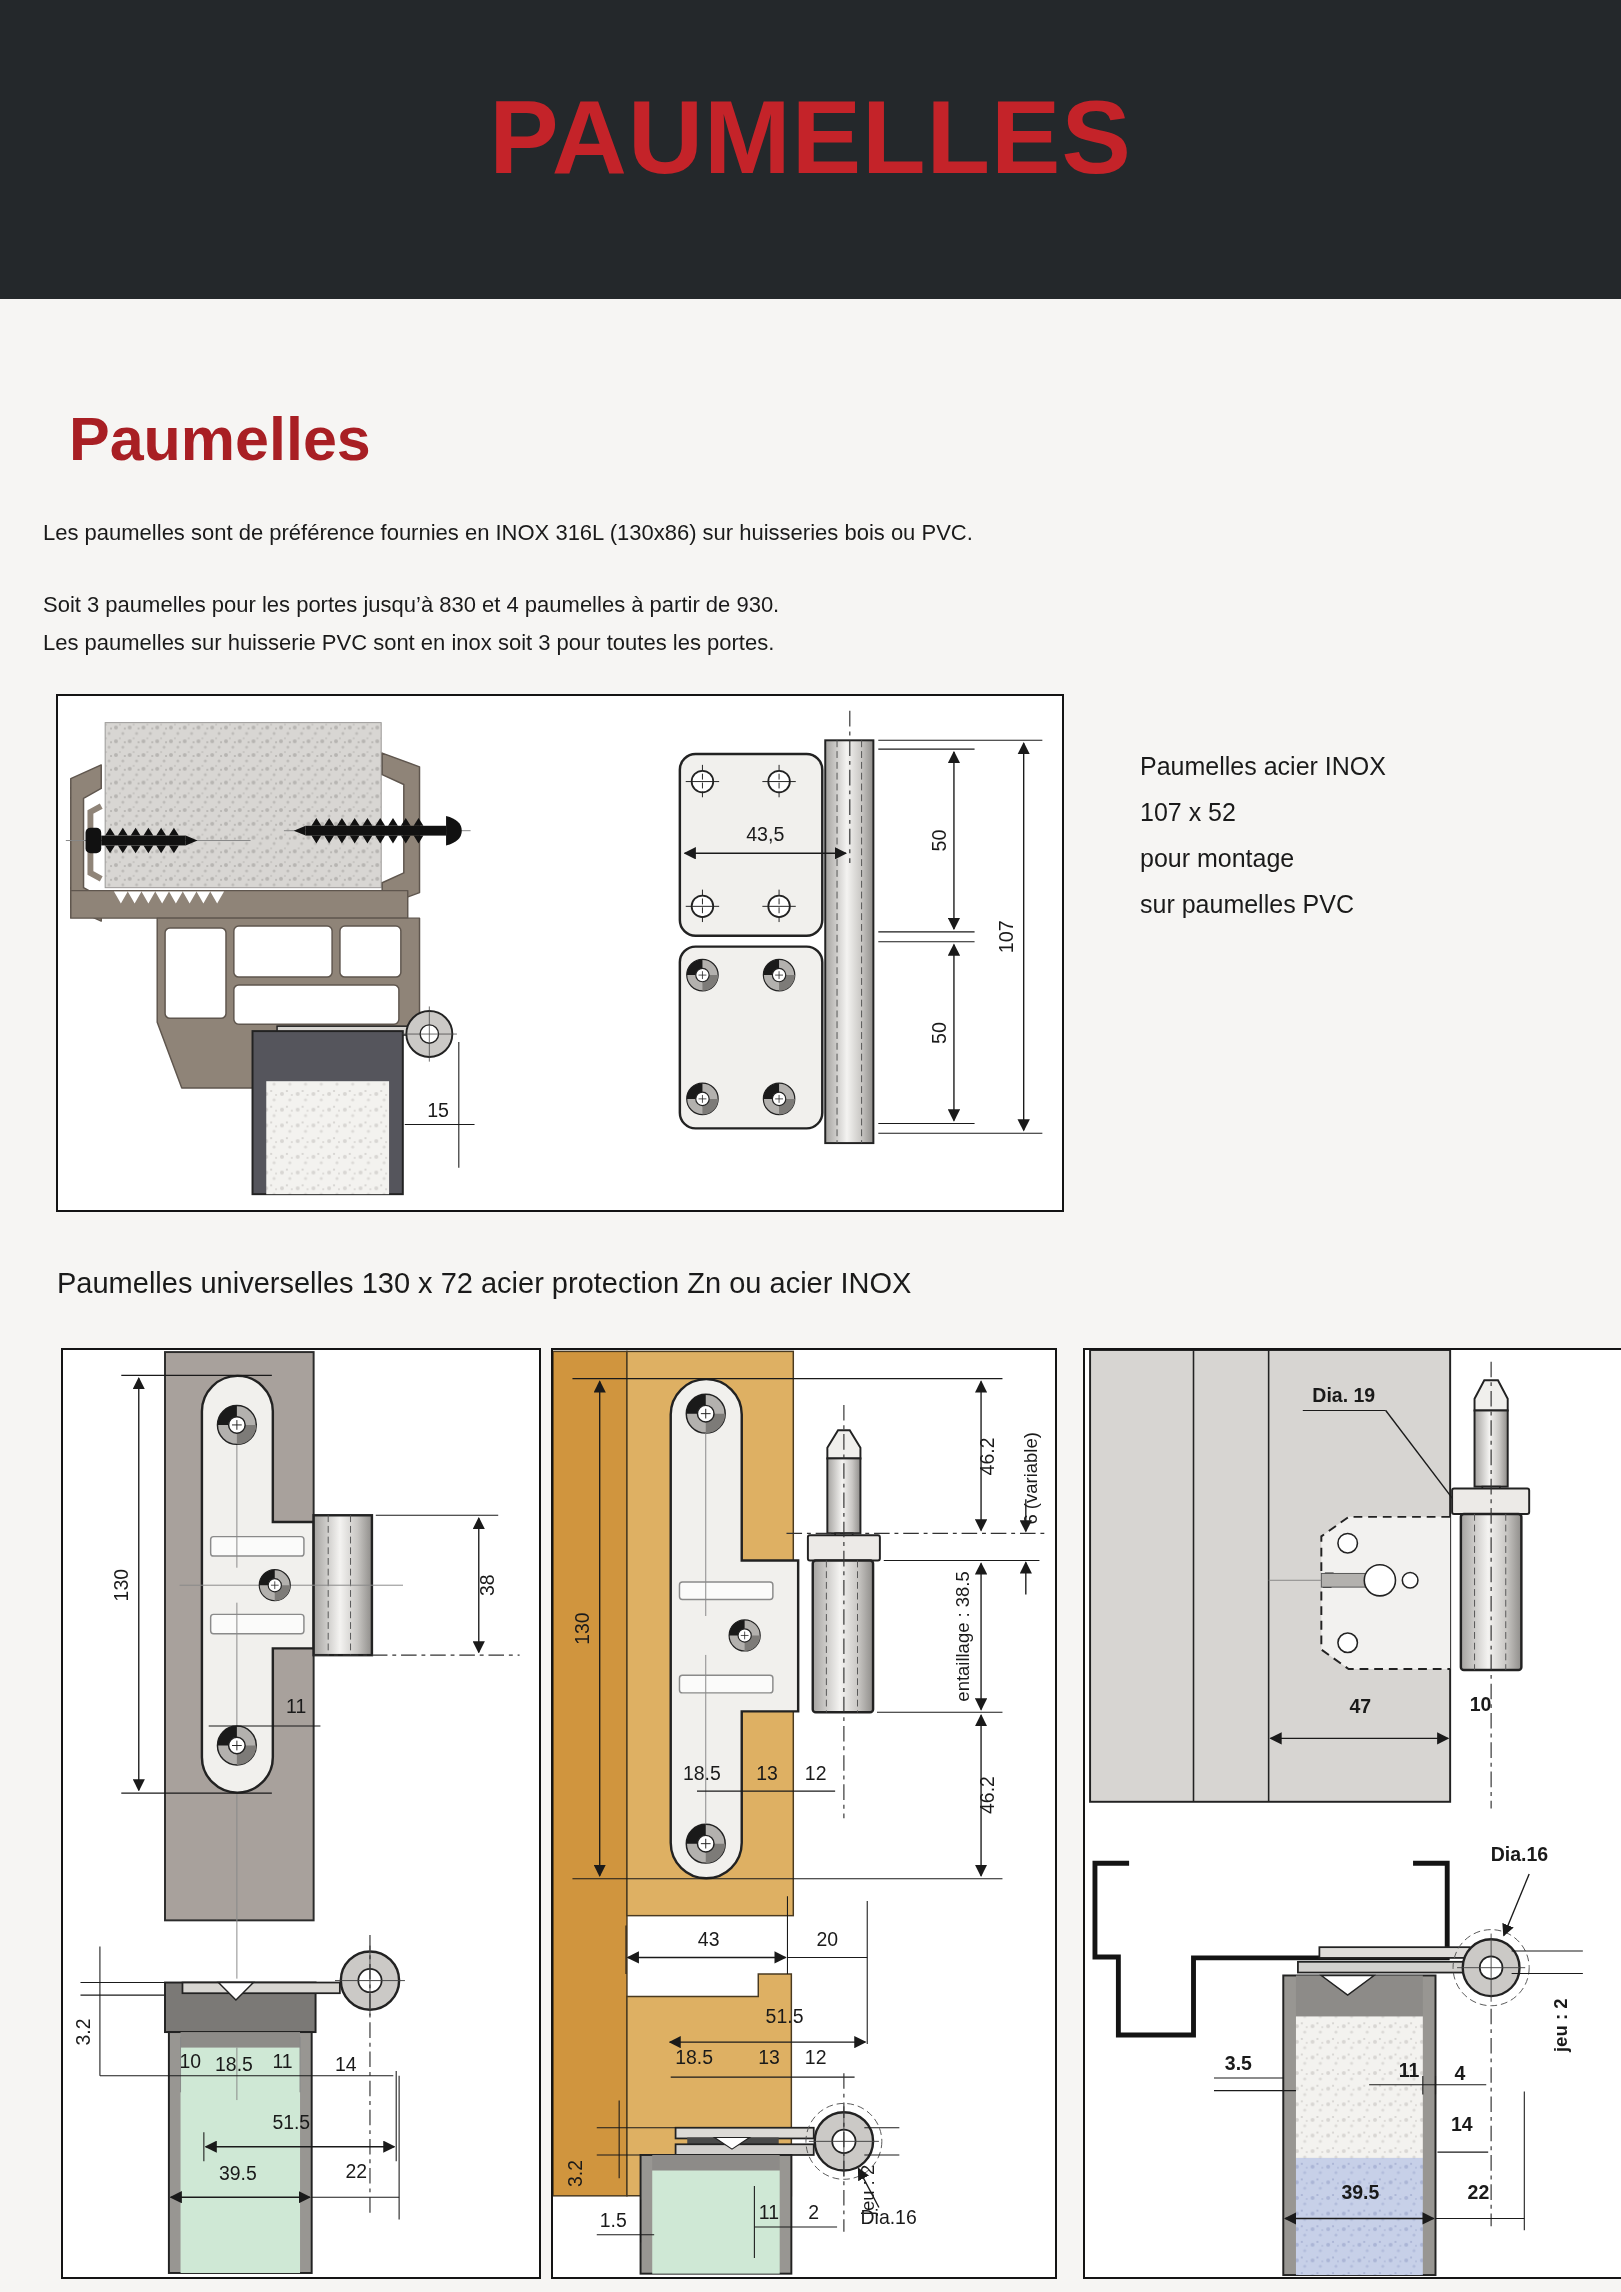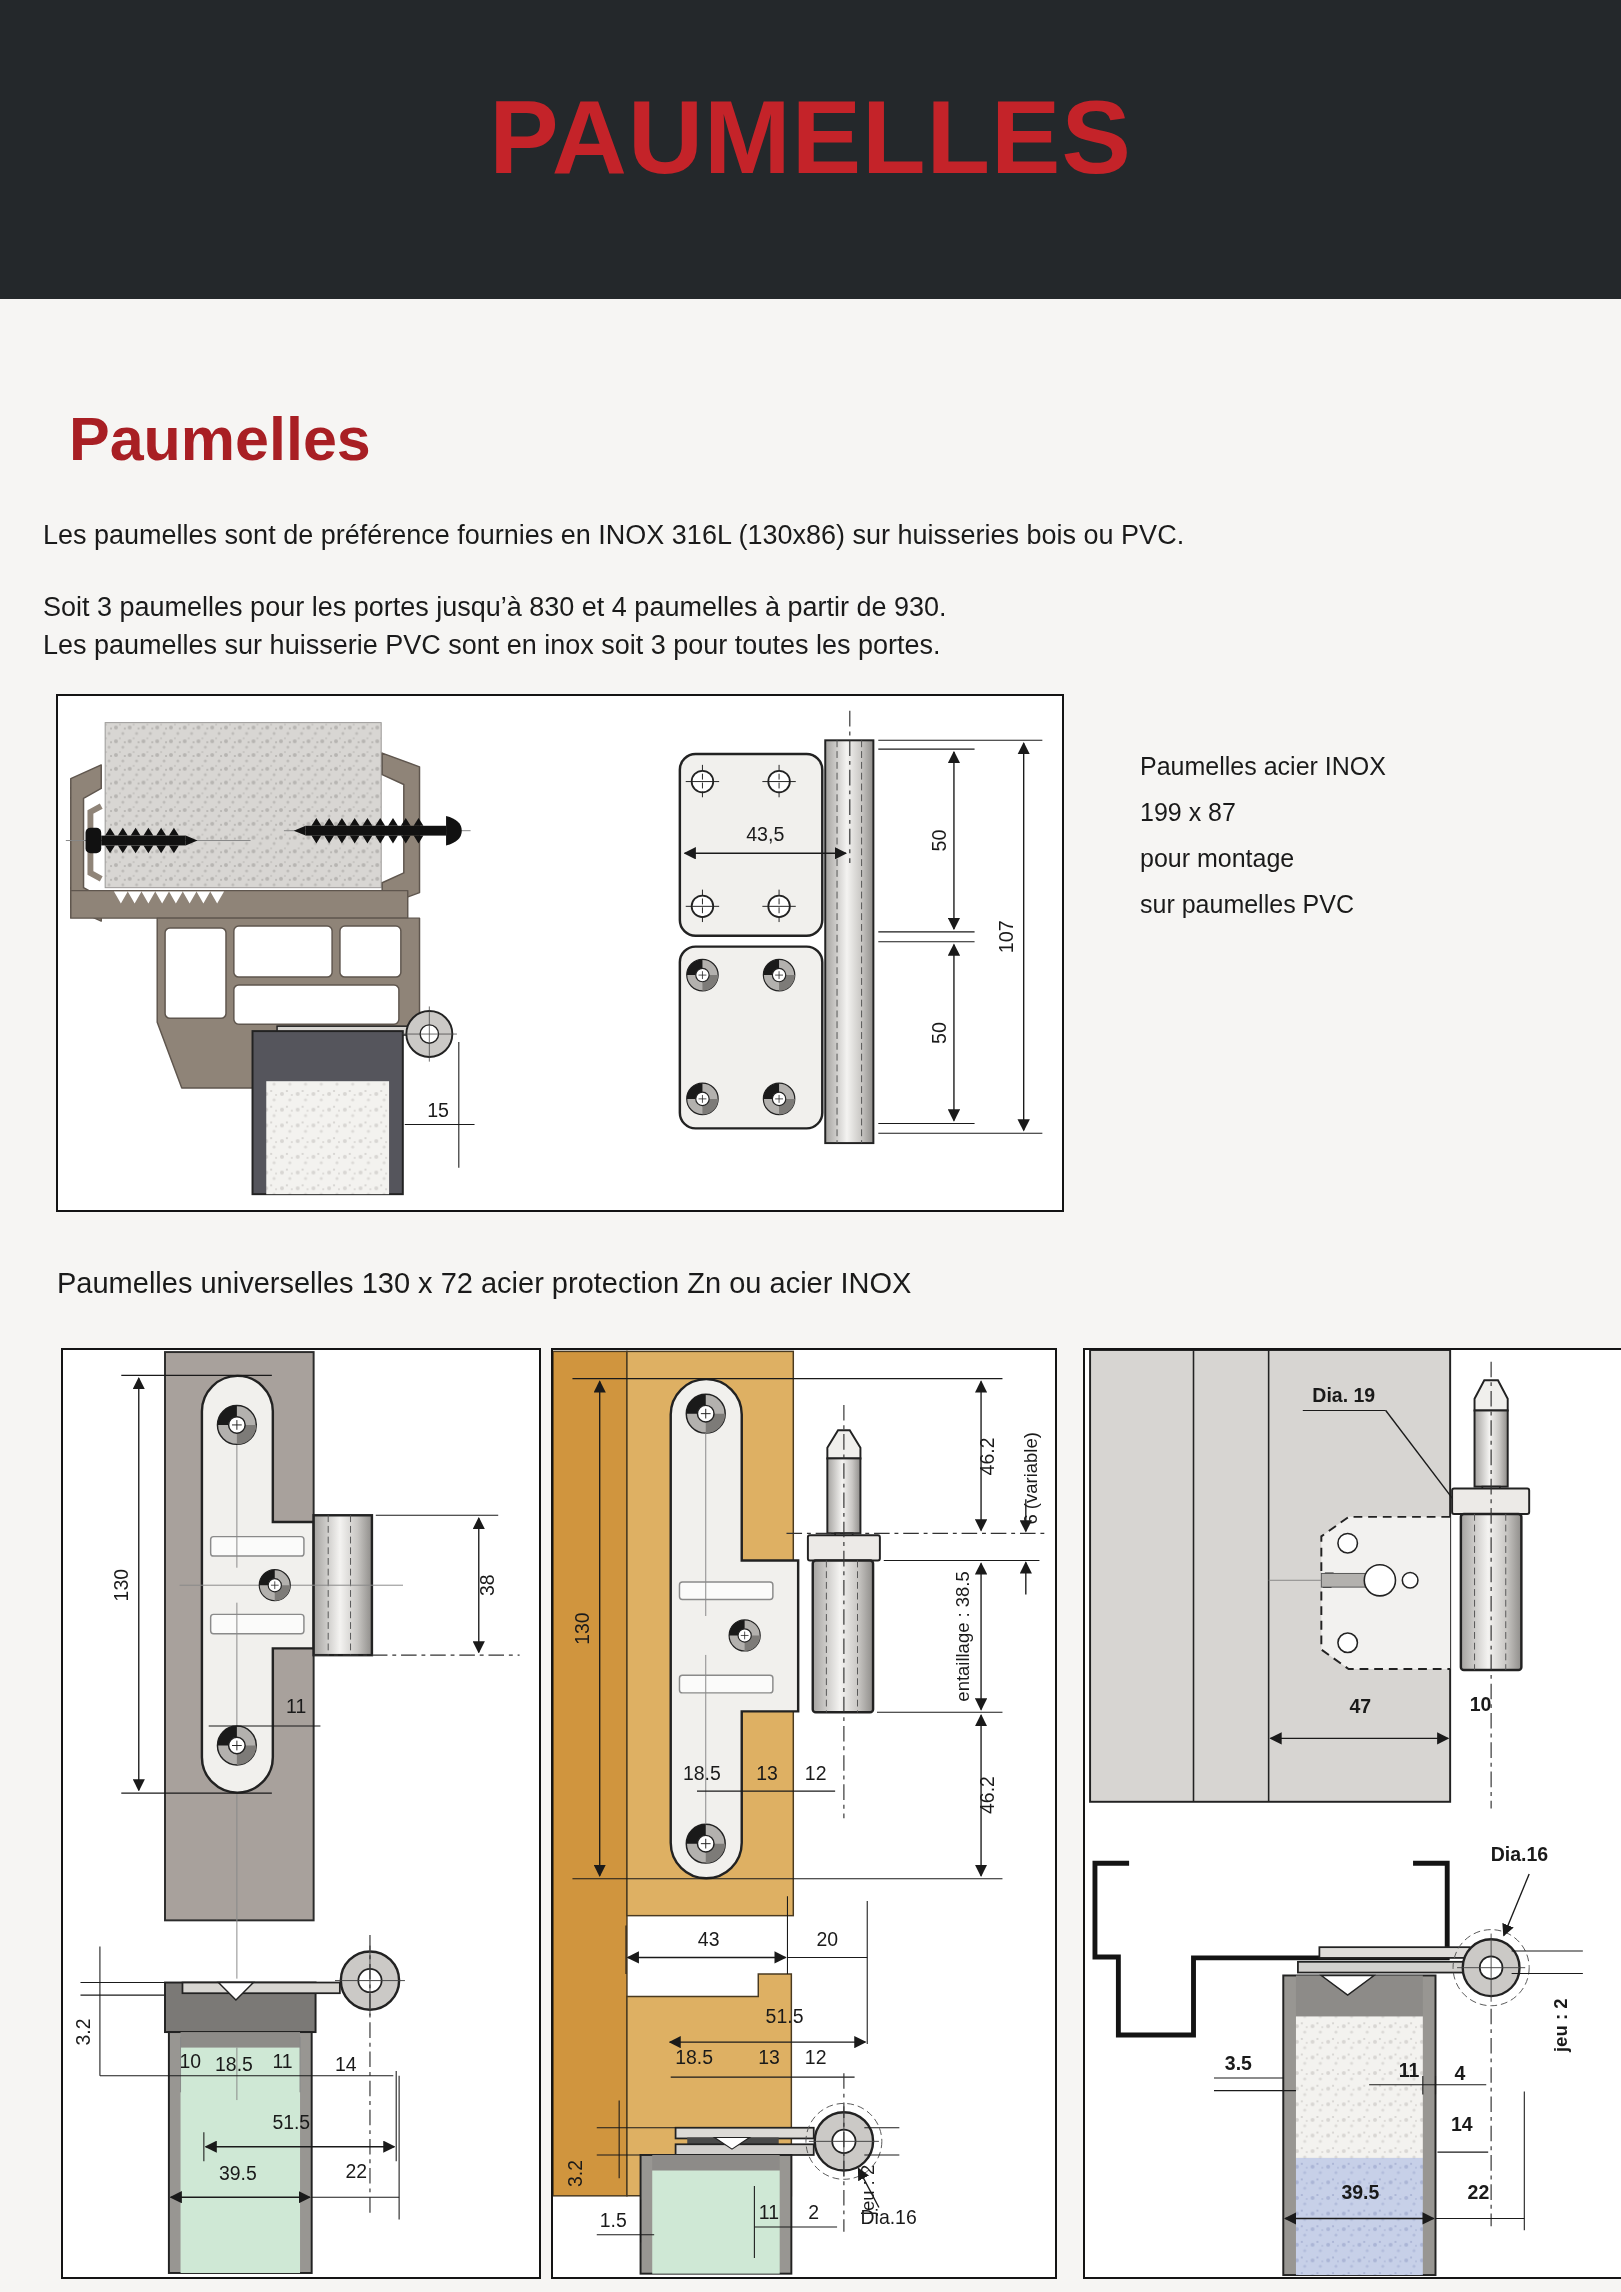--- a/index.html
+++ b/index.html
@@ -8,21 +8,21 @@
     --green_leaf:#cfe8d5; --blue_leaf:#c7d0e8;
   }
   html,body{margin:0;padding:0}
   body{width:1621px;height:2293px;position:relative;background:var(--page_bg);
        font-family:"Liberation Sans",sans-serif;color:#1a1a1a;overflow:hidden}
   .abs{position:absolute}
   #hdr{left:0;top:0;width:1621px;height:299px;background:var(--header_bg)}
   #hdr .t{position:absolute;left:50%;top:78px;transform:translateX(-50%);
           font-size:104px;font-weight:bold;letter-spacing:1px;color:var(--title_red);white-space:nowrap}
   #sect{left:69px;top:404px;font-size:61px;font-weight:bold;color:var(--heading_red)}
-  .introline{left:43px;font-size:27px;white-space:nowrap}
+  .introline{left:43px;font-size:22px;white-space:nowrap}
   #il1{top:520px}#il2{top:592px}#il3{top:630px}
   #box1{left:56px;top:694px;width:1008px;height:518px;background:#fff;border:2.9px solid #141414;box-sizing:border-box}
   #note{left:1140px;top:743px;font-size:25px;line-height:46px}
   #unit{left:57px;top:1267px;font-size:29px;white-space:nowrap}
   .panel{background:#fff;border:2.9px solid #141414;box-sizing:border-box}
   #p1{left:61px;top:1348px;width:480px;height:931px}
   #p2{left:551px;top:1348px;width:506px;height:931px}
   #p3{left:1083px;top:1348px;width:544px;height:931px}
   .panel svg,#box1 svg{display:block;width:100%;height:100%}
   svg text{font-family:"Liberation Sans",sans-serif;fill:#1a1a1a;font-size:20px}
@@ -172,21 +172,21 @@
     <line class="dim" x1="912" y1="253" x2="912" y2="432" marker-start="url(#ar)" marker-end="url(#ar)"></line>
     <text transform="translate(904,343) rotate(-90)" text-anchor="middle">50</text>
     <line class="dim" x1="983" y1="48" x2="983" y2="442" marker-start="url(#ar)" marker-end="url(#ar)"></line>
     <text transform="translate(972,245) rotate(-90)" text-anchor="middle">107</text>
   </g>
 </svg>
 </div>
 
 <div id="note" class="abs">
   <div>Paumelles acier INOX</div>
-  <div>199 x 87</div>
+  <div>107 x 52</div>
   <div>pour montage</div>
   <div>sur paumelles PVC</div>
 </div>
 
 <div id="unit" class="abs">Paumelles universelles 130 x 72  acier protection Zn ou acier INOX</div>
 
 <div id="p1" class="abs panel">
 <svg viewBox="0 0 490 950">
   <g>
     <rect x="105" y="0" width="153" height="585" fill="var(--steel_gray)" stroke="#2b2b2b" stroke-width="2"></rect>

